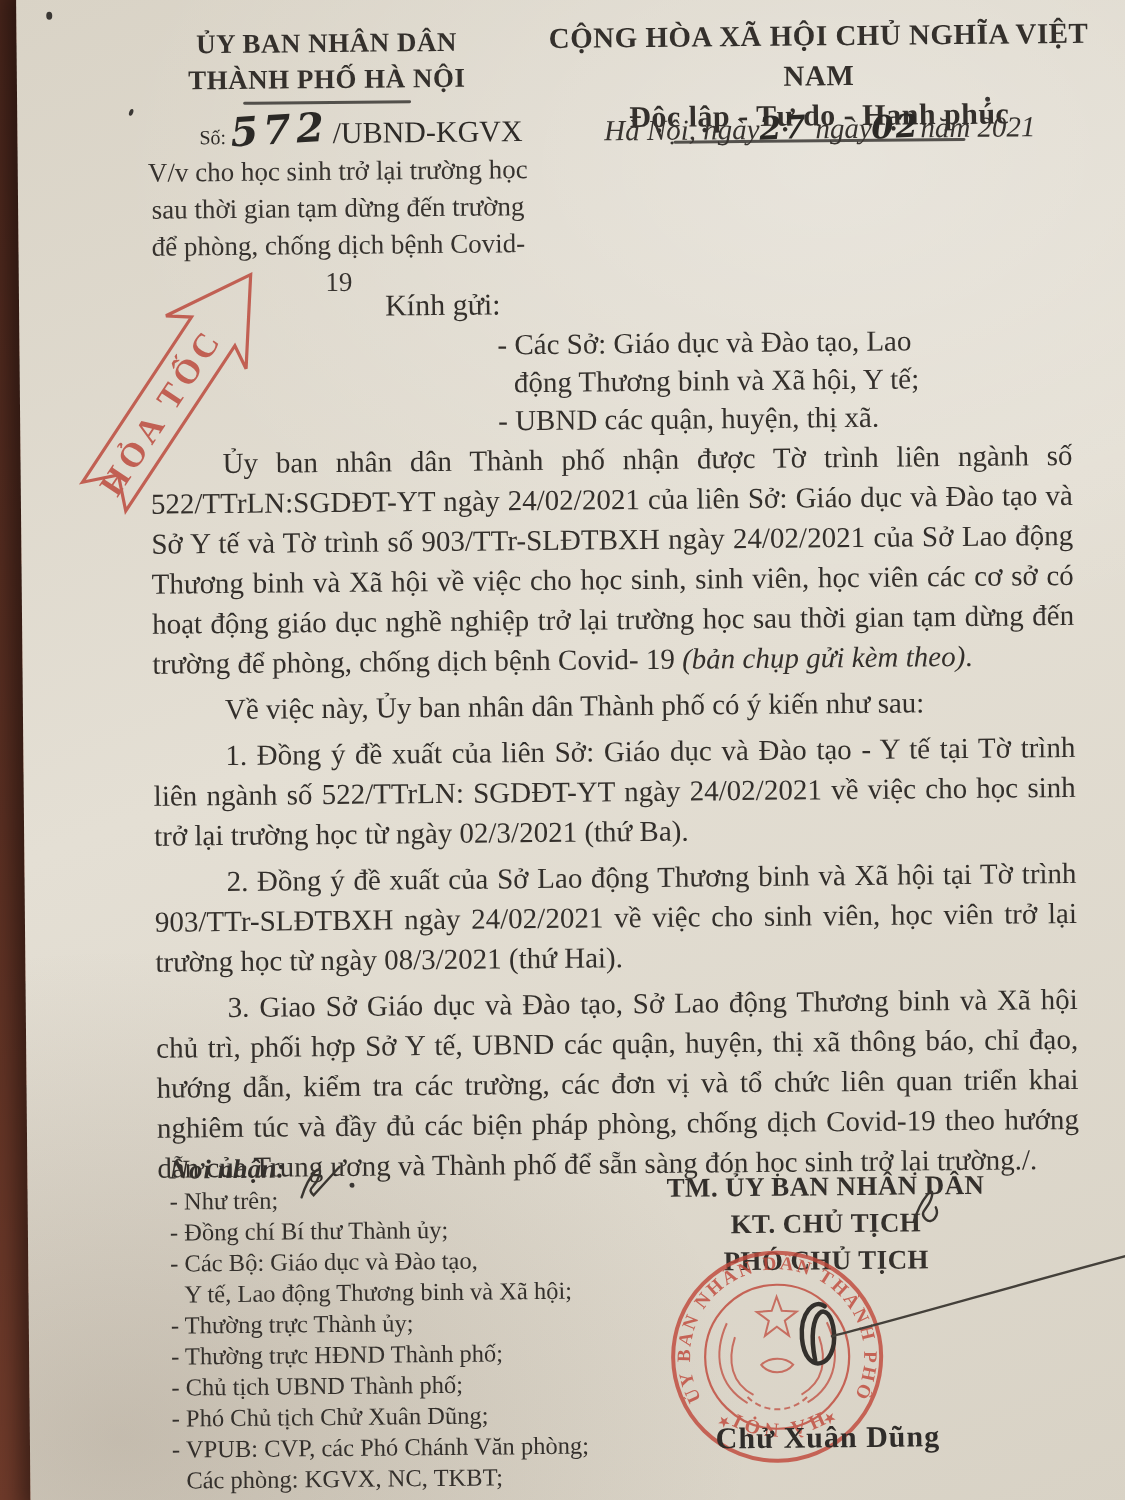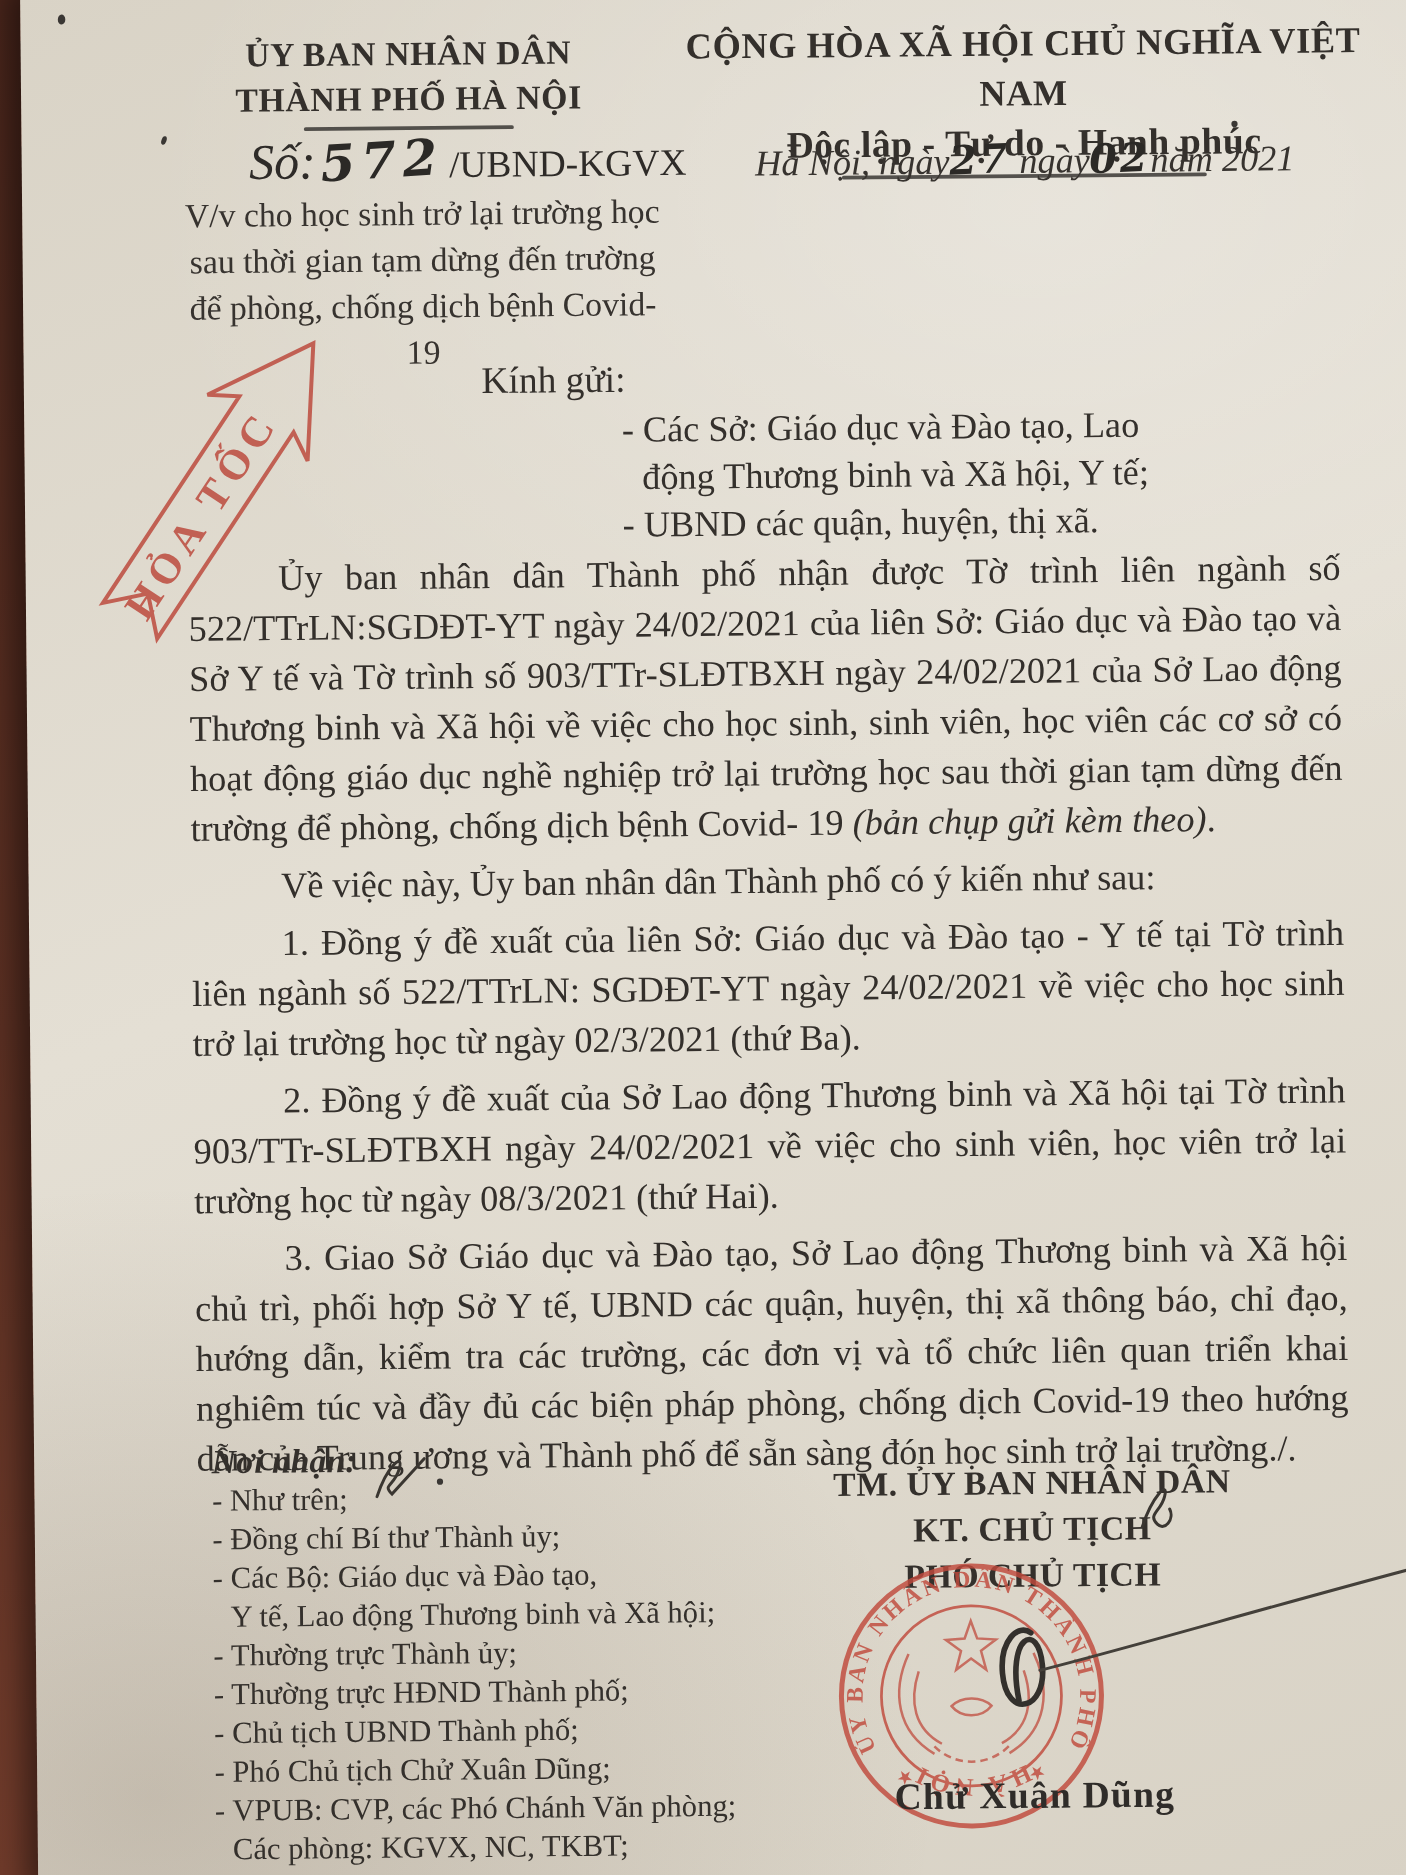--- a/index.html
+++ b/index.html
@@ -54,21 +54,21 @@
   </div>
 
   <div class="abs ctr hdr hdr2" style="left:512px;top:33px;width:580px;line-height:40px;">
     <div>CỘNG HÒA XÃ HỘI CHỦ NGHĨA VIỆT NAM</div>
     <div style="font-size:30px;">Độc lập - Tự do - Hạnh phúc</div>
     <div class="rule" style="width:292px;"></div>
   </div>
   <div class="dot" style="left:968px;top:116px;"></div>
 
   <div class="abs" style="left:182px;top:118px;width:330px;white-space:nowrap;">
-    <span style="font-size:40px;font-style:italic;">Số:</span>
+    <span style="font-size:20px;">Số:</span>
     <span class="hand hand-num">572</span>
     <span style="font-size:30px;">/UBND-KGVX</span>
   </div>
 
   <div class="abs ctr subject" style="left:128px;top:166px;width:384px;">V/v cho học sinh trở lại trường học sau thời gian tạm dừng đến trường để phòng, chống dịch bệnh Covid-19</div>
 
   <div class="abs ctr dateline" style="left:530px;top:126px;width:545px;white-space:nowrap;">
     <span>Hà Nội, ngày</span><span class="hand hand-sm">27</span>
     <span>ngày</span><span class="hand hand-sm">02</span><span>năm 2021</span>
   </div>

